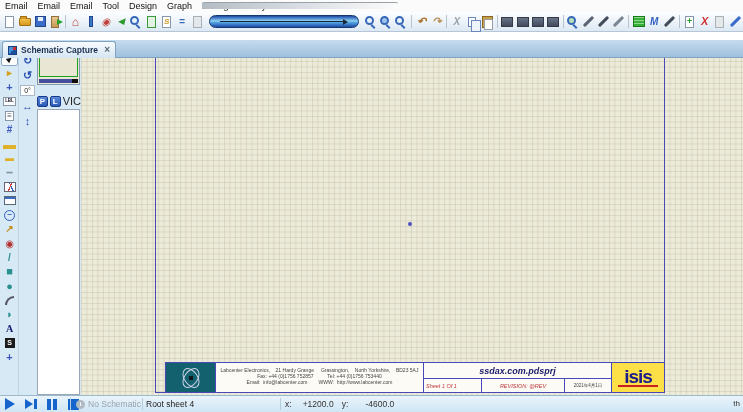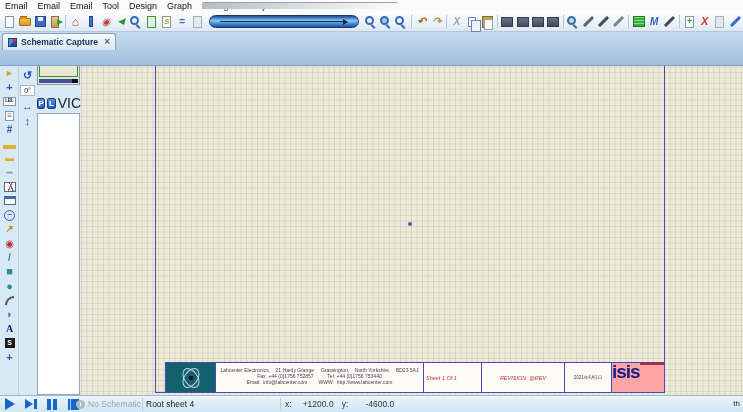--- a/index.html
+++ b/index.html
@@ -43,21 +43,21 @@
   .ti-diag{width:13px;height:3px;background:#5a6472;transform:rotate(-45deg);border-radius:1px}
   .d2{background:#434c5a}.d3{background:#7a8694}.dblue{background:#3a6cc8}
   .ti-greenbox{width:12px;height:11px;border:1px solid #1a7a1a;background:repeating-linear-gradient(0deg,#38b038 0 2px,#8fd88f 2px 3px)}
   .ti-bom{color:#3060c0;font-weight:bold;font-size:10px}
   .ti-pageplus{width:9px;height:12px;background:#fff;border:1px solid #8a97a8;color:#28a028;font-weight:bold;font-size:9px}
   .ti-removeX{color:#d03030;font-weight:bold;font-size:11px}
   .capsule{width:168px;height:13px;border-radius:7px;background:linear-gradient(#1c4aa8,#8ed0f0 45%,#52a0e0 60%,#1c4aa8);border:1px solid #16386e;position:relative;margin:0 4px}
   .capsule::after{content:"";position:absolute;left:10px;right:13px;top:5px;height:1px;background:#182838}
   .capsule::before{content:"";position:absolute;right:7px;top:3px;border:3px solid transparent;border-left:5px solid #182838}
   
-  #tabbar{position:absolute;left:0;top:32px;right:0;height:34px;background:linear-gradient(#c6dbee,#9fc0dc);border-bottom:1px solid #7fa3c0;z-index:5}
+  #tabbar{position:absolute;left:0;top:40px;right:0;height:18px;background:linear-gradient(#c6dbee,#9fc0dc);border-bottom:1px solid #7fa3c0;z-index:5}
   .tab{position:absolute;left:2px;top:1px;height:17px;width:114px;background:linear-gradient(#f8fbfd,#d5e6f3);border:1px solid #7fa3c0;border-bottom:none;border-radius:3px 3px 0 0;display:flex;align-items:center;gap:4px;padding:0 5px;font-size:8.5px;font-weight:bold;color:#1a3050}
   .tabicon{width:9px;height:9px;background:linear-gradient(135deg,#4a90d8 50%,#1a50a0 50%);border:1px solid #16407e;position:relative;flex:0 0 auto}
   .tabicon::after{content:"";position:absolute;right:0;top:0;width:3px;height:3px;background:#d03030}
   .tab-close{margin-left:auto;color:#5a6a78;font-size:10px;font-weight:bold;line-height:1}
   
   #main{position:absolute;left:0;top:50px;right:0;bottom:17px}
   #toolcol{position:absolute;left:0;top:0;width:19px;height:100%;background:#d8e9f6;border-right:1px solid #bed3e4;display:flex;flex-direction:column;padding-top:2px}
   .sb{height:14.2px;display:flex;align-items:center;justify-content:center;width:17px;margin:0 1px;list-style:none}
   .sb.sel{background:#fff;border:1px solid #88a8c8;border-radius:2px}
   .g{display:flex;align-items:center;justify-content:center;font-size:10px;line-height:1}
@@ -84,42 +84,42 @@
   #panel{position:absolute;left:19px;top:0;width:62px;height:100%;background:#d8e9f6;display:flex}
   #orientcol{width:17px;display:flex;flex-direction:column;align-items:center;padding-top:3px}
   .or{height:15px;display:flex;align-items:center;justify-content:center;color:#2a50b0;font-weight:bold;font-size:11px;width:15px}
   .or-angle{font-size:7px;color:#222;background:#fff;border:1px solid #a8b8c8;font-weight:normal;height:11px;padding:0 1px;margin:2px 0}
   #selcol{width:45px;display:flex;flex-direction:column}
   .preview{width:43px;height:33px;border:1px solid #8098b0;background:#e9e6d4;position:relative;margin:2px auto 0}
   .preview::before{content:"";position:absolute;left:1px;right:1px;top:1px;bottom:7px;border:1px solid #20a020}
   .preview::after{content:"";position:absolute;left:1px;right:1px;bottom:1px;height:4px;background:linear-gradient(90deg,#44509e 84%,#101010 84%)}
   .plrow{display:flex;align-items:center;gap:2px;margin:10px 0 0 1px}
   .plbtn{width:11px;height:11px;background:linear-gradient(#5a8ad8,#2a5ab8);color:#fff;font-size:8px;font-weight:bold;border:1px solid #1a3a88;border-radius:2px;display:flex;align-items:center;justify-content:center}
-  .devname{font-size:14px;color:#222}
+  .devname{font-size:11px;color:#222}
   .devlist{margin:2px auto 0;width:43px;background:#fff;border:1px solid #98a8b8;flex:1}
   
   #canvas{position:absolute;left:81px;top:0;right:0;height:100%;background-color:#ecead9;background-image:linear-gradient(90deg,rgba(140,135,95,.18) 1px,transparent 1px),linear-gradient(rgba(140,135,95,.18) 1px,transparent 1px);background-size:5.5px 5.5px}
   .sheet{position:absolute;left:74px;top:6px;width:510px;height:337px;border:1px solid #4848b8}
   .origin{position:absolute;left:327px;top:172px;width:4px;height:4px;background:#5050c0;border-radius:50%}
   .tblock{position:absolute;left:9px;right:0;bottom:0;height:30px;background:#fcfbf6;border-left:1px solid #4848b8;border-top:1px solid #4848b8;display:flex;font-size:5px;color:#444}
   .cell{border-right:1px solid #4848b8;height:100%}
   .logo-cell{width:50px;background:#13616e;display:flex;align-items:center;justify-content:center}
   .atom{width:22px;height:22px;position:relative}
   .atom::before,.atom::after{content:"";position:absolute;left:0;right:0;top:4px;bottom:4px;border:1px solid #cfd4e8;border-radius:50%}
   .atom::before{transform:rotate(55deg)}.atom::after{transform:rotate(-55deg)}
   .atom b{position:absolute;left:9px;top:9px;width:4px;height:4px;background:#101820}
   .addr-cell{flex:1;padding-top:4px;text-align:center;white-space:pre;line-height:6px}
   .proj-cell{width:188px;display:flex;flex-direction:column}
   .proj-top{height:16px;border-bottom:1px solid #4848b8;display:flex;align-items:center;justify-content:center;font-size:9px;font-weight:bold;font-style:italic;color:#1b1b6b}
   .proj-bot{flex:1;display:flex}
   .pb{display:flex;align-items:center;padding:0 2px;font-style:italic;color:#c03838;font-size:5.5px}
   .pb-sheet{width:58px;border-right:1px solid #4848b8}
   .pb-rev{flex:1;justify-content:center;border-right:1px solid #4848b8}
   .pb-date{width:46px;justify-content:center;font-style:normal;color:#444;font-size:4.5px}
-  .isis-cell{width:52px;border-right:none;background:#fca5a5;display:flex;align-items:flex-start;justify-content:center}
+  .isis-cell{width:52px;border-right:none;background:#fde047;display:flex;flex-direction:column;align-items:center;justify-content:center}
   .isis-text{font-size:19px;font-weight:bold;color:#1c1c8c;letter-spacing:-1px;line-height:17px}
   .isis-line{width:40px;height:2px;background:#cc2020}
   
   #statusbar{position:absolute;left:0;right:0;bottom:0;height:17px;background:linear-gradient(#eaf4fb,#cfe6f5);border-top:1px solid #9cb8cc;font-size:8.5px;color:#333;z-index:5}
   .simbtns{position:absolute;left:3px;top:2px;display:flex;gap:7px;align-items:center}
   .simbtn{width:14px;height:12px;display:flex;align-items:center;justify-content:center}
   .play{width:0;height:0;border-left:10px solid #1565cd;border-top:6px solid transparent;border-bottom:6px solid transparent}
   .stepwrap{display:flex;align-items:center;gap:1px}
   .step-tri{width:0;height:0;border-left:8px solid #1565cd;border-top:5px solid transparent;border-bottom:5px solid transparent}
   .step-bar{width:3px;height:10px;background:#1565cd}
@@ -371,20 +371,21 @@
   <div id="canvas">
     <div class="sheet">
       <div class="tblock">
         <div class="cell logo-cell">
           <div class="atom">
               <b></b>
             </div>
         </div>
         <div class="cell addr-cell"><span>Labcenter Electronics,    21 Hardy Grange     Grassington,    North Yorkshire,    BD23 5AJ</span><br><span>Fax: +44 (0)1756 752857          Tel: +44 (0)1756 753440</span><br><span>Email:  info@labcenter.com        WWW:  http://www.labcenter.com</span></div>
         <div class="cell proj-cell">
+          <div class="proj-top">ssdax.com.pdsprj</div>
           <div class="proj-bot">
             <span class="pb pb-sheet">Sheet 1  Of 1</span>
             <span class="pb pb-rev">REVISION: @REV</span>
             <span class="pb pb-date">2021年4月1日</span>
           </div>
         </div>
         <div class="cell isis-cell">
           <span class="isis-text">isis</span>
           <span class="isis-line"></span>
         </div>

